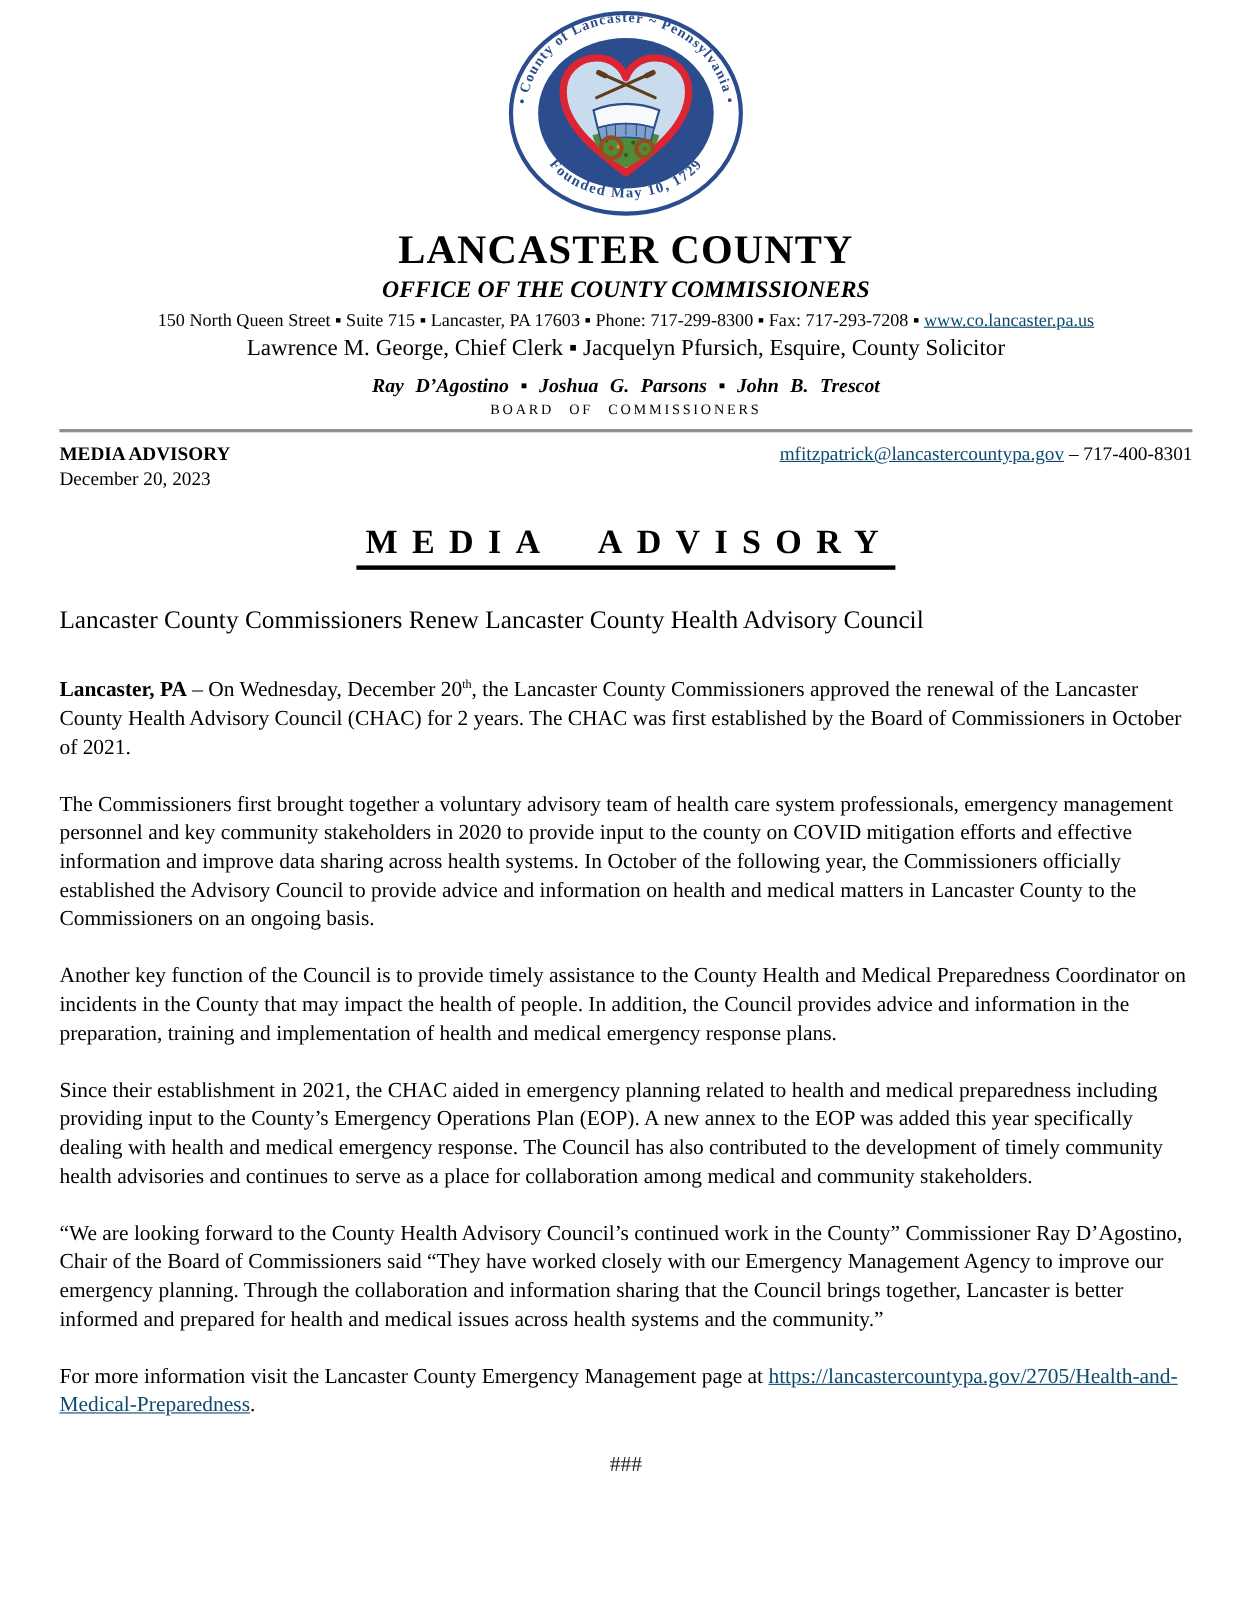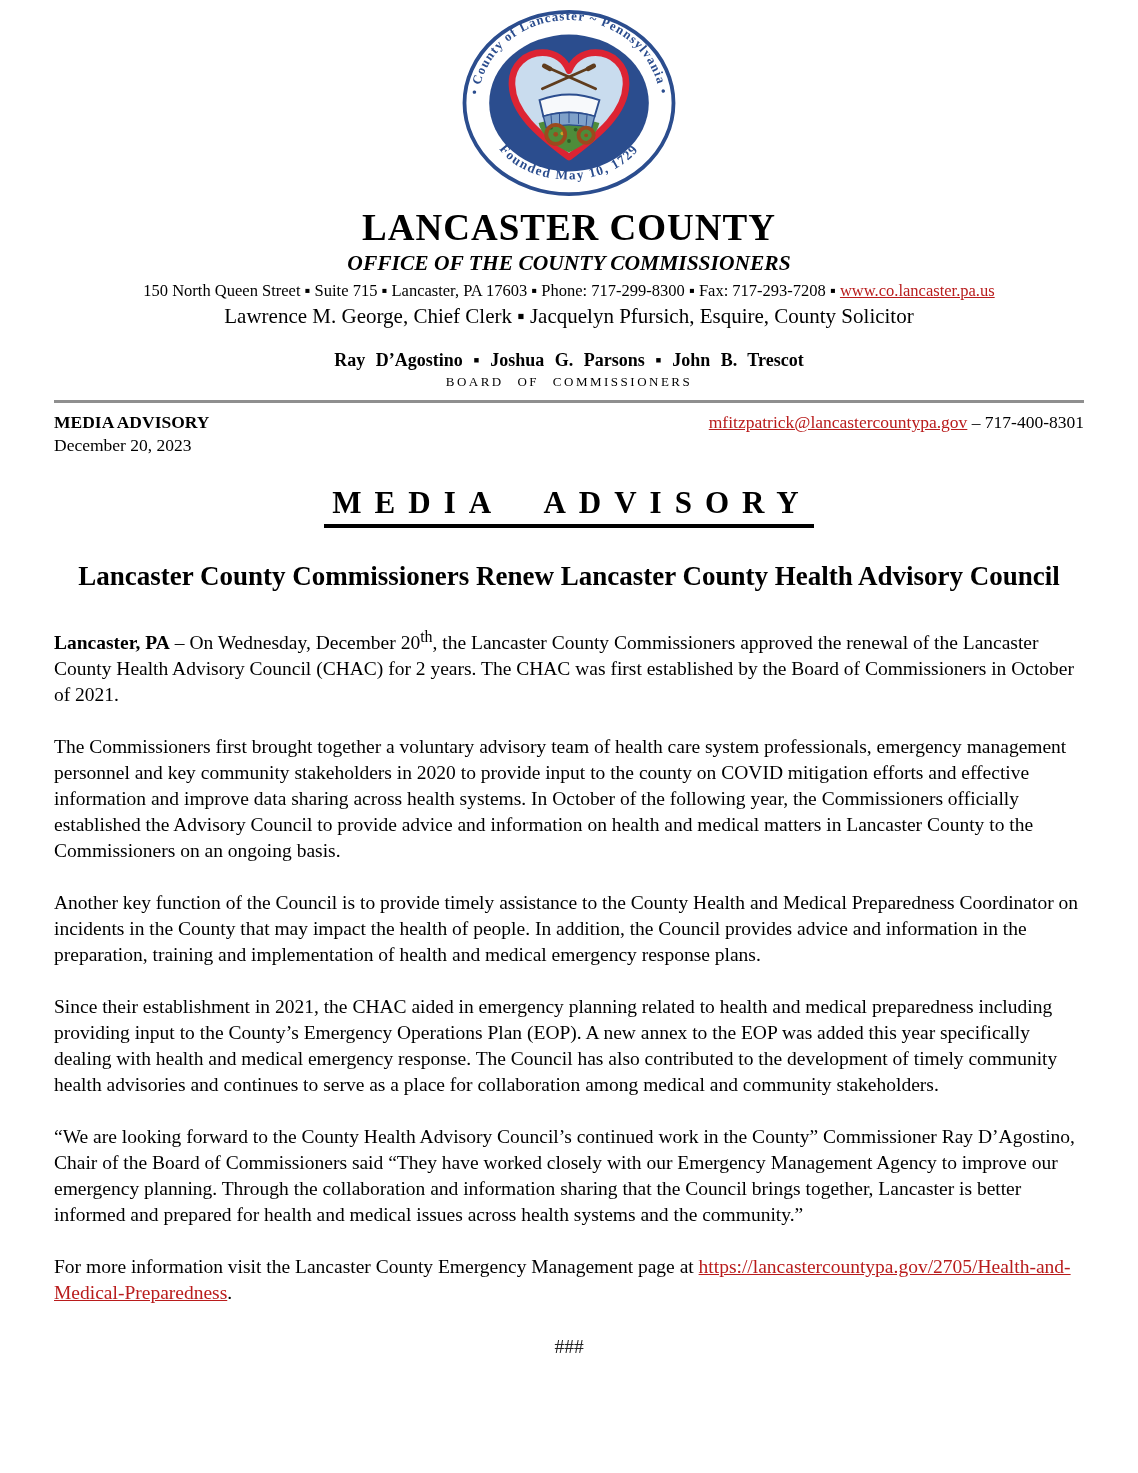--- a/index.html
+++ b/index.html
@@ -11,48 +11,48 @@
   }
   .page { padding:6px 54px 0 54px; }
 
   
   .masthead { text-align:center; }
   .seal { display:block; width:222px; height:190px; margin:2px auto 0 auto; }
   .org-name { font-size:37px; font-weight:bold; letter-spacing:1px; margin:10px 0 0 0; line-height:1.1; }
   .office { font-size:21.5px; font-weight:bold; margin:2px 0 0 0; line-height:1.2;font-style:italic; }
   .address-line { font-size:16.5px; margin-top:5px; line-height:1.25; }
   .clerks-line { font-size:21px; margin-top:1px; line-height:1.25; }
-  .names-line { font-size:18px; font-weight:bold; margin-top:20px; word-spacing:6px; line-height:1.25; }
+  .names-line { font-size:18px; font-weight:bold; margin-top:10px; word-spacing:6px; line-height:1.25;font-style:italic; }
   .board-line { font-size:13px; letter-spacing:2.5px; word-spacing:8px; margin-top:2px; line-height:1.25; }
 
   hr.rule { border:none; border-top:3px solid #8f8f8f; margin:10px 0 0 0; }
 
   
   .meta-row { display:flex; justify-content:space-between; margin-top:8px; font-size:17.5px; line-height:1.3; }
   .meta-left .label { font-weight:bold; }
   .meta-right { text-align:right; }
   .meta-right .contact-label { font-weight:bold; }
 
   
   .headline-wrap { text-align:center; margin-top:28px; }
   .headline {
     display:inline-block;
     font-size:31px; font-weight:bold;
     letter-spacing:13px; word-spacing:22px;
     border-bottom:4px solid #000;
     padding:0 2px 3px 8px;
   }
-  .doc-title { text-align:center; font-size:27px; font-weight:bold; margin:32px 0 0 0; line-height:1.2; }
+  .doc-title { text-align:left; font-size:23px; font-weight:normal; margin:32px 0 0 0; line-height:1.2; }
 
   
   .body-text { margin-top:38px; font-size:19.5px; line-height:26px; }
   .body-text p { margin:0 0 26px 0; }
   .lead { font-weight:bold; }
-  sup.ord { font-size:16px; vertical-align:super; line-height:0; }
-  a.doc-link { color:#b91c1c; text-decoration:underline; cursor:pointer; }
+  sup.ord { font-size:11px; vertical-align:super; line-height:0; }
+  a.doc-link { color:#0c4a6e; text-decoration:underline; cursor:pointer; }
   .end-mark { text-align:center; font-size:19.5px; margin-top:28px; color:#222; }
 </style>
 </head>
 <body>
 
 <div class="page">
 
   <header class="masthead">
 
     <svg class="seal" viewBox="0 0 230 200" aria-hidden="true">

